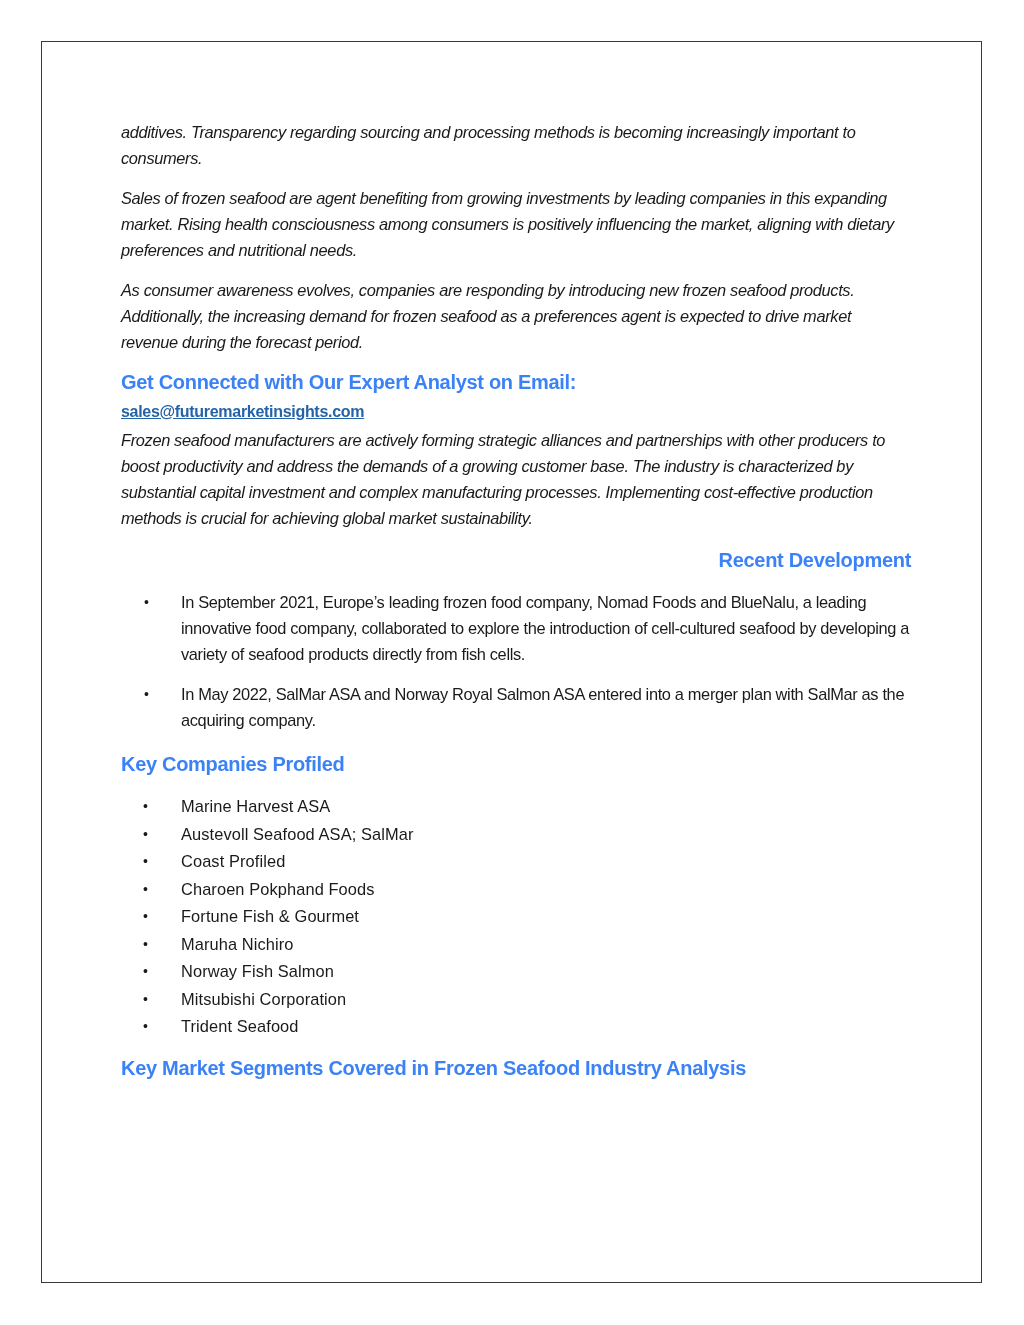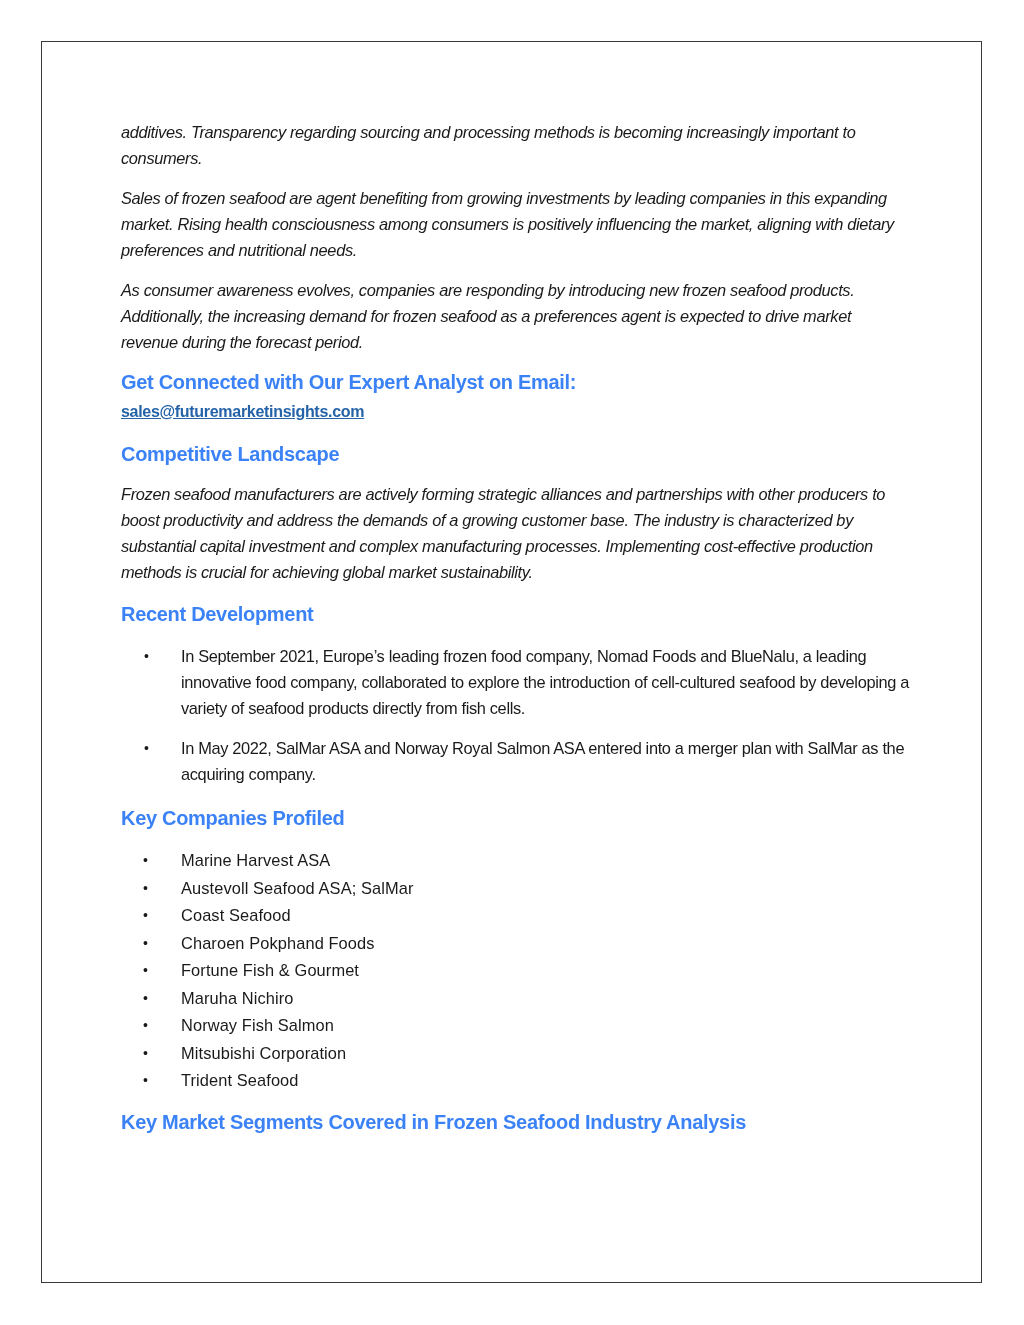--- a/index.html
+++ b/index.html
@@ -20,21 +20,21 @@
   h2 {
     margin: 0; font-size: 20px; font-weight: bold; color: #3b82f6; letter-spacing: -0.3px;
     line-height: 30px;
   }
   .email-link {
     display: inline-block; font-size: 16px; font-weight: bold; color: #2563a8;
     text-decoration: underline; letter-spacing: -0.3px; line-height: 30px; cursor: pointer;
   }
   .h-connect { margin-top: 0; }
   .h-comp { margin-top: 12px; margin-bottom: 12px; }
-  .h-recent { margin-top: 14px; margin-bottom: 14px; }
+  .h-recent { margin-top: 14px; margin-bottom: 14px; text-align: right; }
   .h-key { margin-top: 2px; margin-bottom: 14px; }
   .h-seg { margin-top: 12px; }
   ul.dev { list-style: none; margin: 0 0 16px 0; padding: 0; }
   ul.dev li {
     position: relative; padding-left: 60px; font-size: 16.4px; line-height: 26px;
     letter-spacing: -0.35px; margin-bottom: 14px;
   }
   ul.dev li .bullet {
     position: absolute; left: 23px; top: 0; font-size: 14px;
   }
@@ -53,40 +53,39 @@
 <div class="page-frame"></div>
 
 <div class="content">
   <p class="body">additives. Transparency regarding sourcing and processing methods is becoming increasingly important to consumers.</p>
   <p class="body">Sales of frozen seafood are agent benefiting from growing investments by leading companies in this expanding market. Rising health consciousness among consumers is positively influencing the market, aligning with dietary preferences and nutritional needs.</p>
   <p class="body" style="margin-bottom:12px;">As consumer awareness evolves, companies are responding by introducing new frozen seafood products. Additionally, the increasing demand for frozen seafood as a preferences agent is expected to drive market revenue during the forecast period.</p>
 
   <h2 class="h-connect">Get Connected with Our Expert Analyst on Email:</h2>
   <a class="email-link" href="mailto:sales@futuremarketinsights.com" style="color: rgb(37, 99, 168);">sales@futuremarketinsights.com</a>
 
-  <h2 class="h-comp">Competitive Landscape</h2>
   <p class="body" style="margin-bottom:14px;">Frozen seafood manufacturers are actively forming strategic alliances and partnerships with other producers to boost productivity and address the demands of a growing customer base. The industry is characterized by substantial capital investment and complex manufacturing processes. Implementing cost-effective production methods is crucial for achieving global market sustainability.</p>
 
   <h2 class="h-recent">Recent Development</h2>
   <ul class="dev">
     <li>
       <span class="bullet">•</span>
       <span>In September 2021, Europe’s leading frozen food company, Nomad Foods and BlueNalu, a leading innovative food company, collaborated to explore the introduction of cell-cultured seafood by developing a variety of seafood products directly from fish cells.</span>
     </li>
     <li>
       <span class="bullet">•</span>
       <span>In May 2022, SalMar ASA and Norway Royal Salmon ASA entered into a merger plan with SalMar as the acquiring company.</span>
     </li>
   </ul>
 
   <h2 class="h-key">Key Companies Profiled</h2>
   <ul class="companies">
     <li><span class="bullet">•</span><span>Marine Harvest ASA</span></li>
     <li><span class="bullet">•</span><span>Austevoll Seafood ASA; SalMar</span></li>
-    <li><span class="bullet">•</span><span>Coast Seafood</span></li>
+    <li><span class="bullet">•</span><span>Coast Profiled</span></li>
     <li><span class="bullet">•</span><span>Charoen Pokphand Foods</span></li>
     <li><span class="bullet">•</span><span>Fortune Fish &amp; Gourmet</span></li>
     <li><span class="bullet">•</span><span>Maruha Nichiro</span></li>
     <li><span class="bullet">•</span><span>Norway Fish Salmon</span></li>
     <li><span class="bullet">•</span><span>Mitsubishi Corporation</span></li>
     <li><span class="bullet">•</span><span>Trident Seafood</span></li>
   </ul>
 
   <h2 class="h-seg">Key Market Segments Covered in Frozen Seafood Industry Analysis</h2>
 </div>

